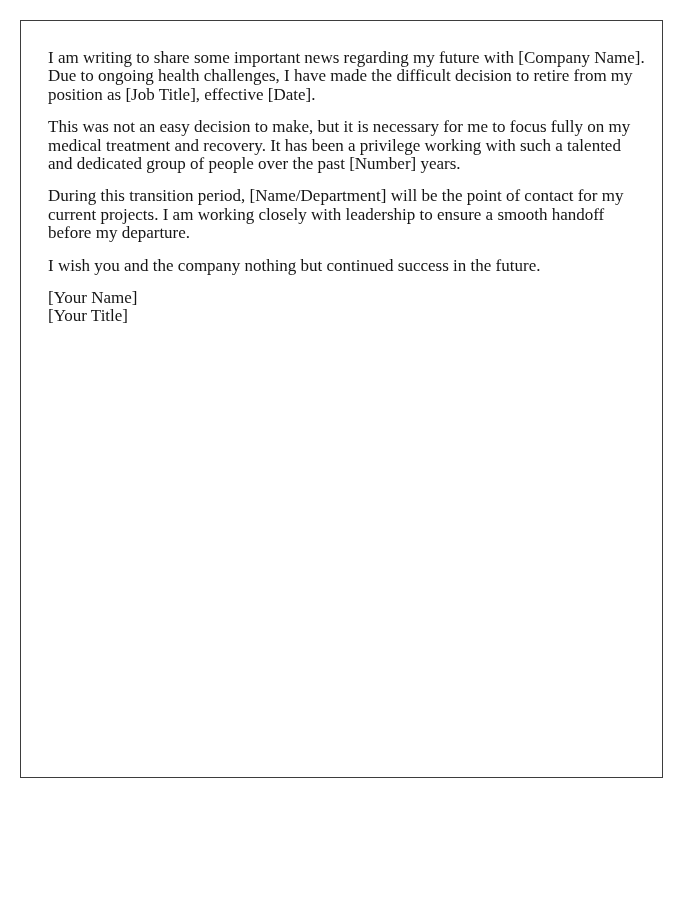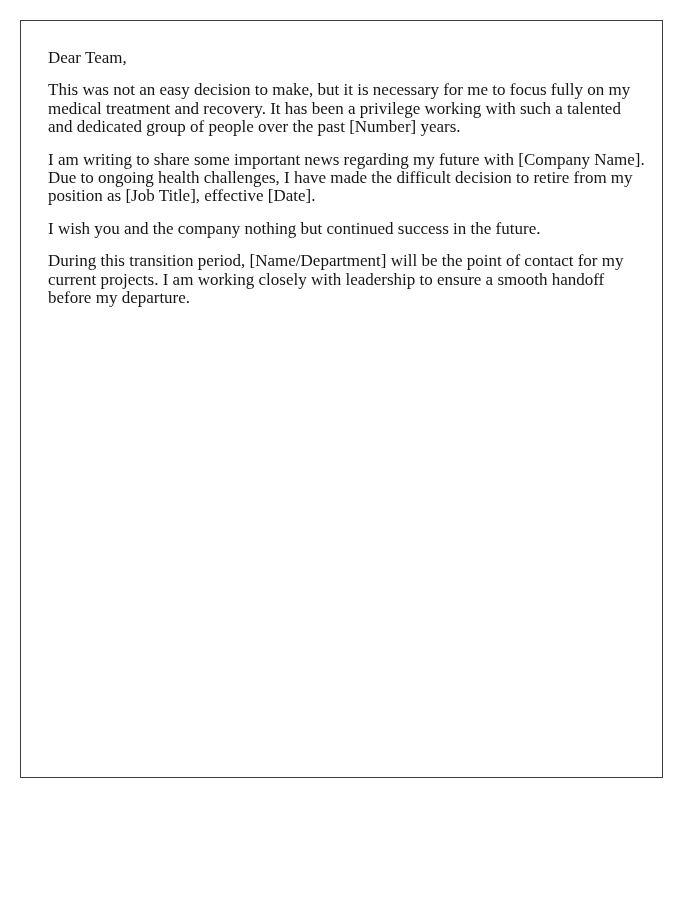--- a/index.html
+++ b/index.html
@@ -32,18 +32,21 @@
     color: #151515;
   }
   .signature-block p {
     margin: 0;
   }
 </style>
 </head>
 <body>
 
 <div class="page">
-  <p>Dear Team,</p>
+  <p>I am writing to share some important news regarding my future with [Company Name]. Due to ongoing health challenges, I have made the difficult decision to retire from my position as [Job Title], effective [Date].</p>
   <p>This was not an easy decision to make, but it is necessary for me to focus fully on my medical treatment and recovery. It has been a privilege working with such a talented and dedicated group of people over the past [Number] years.</p>
-  <p>I am writing to share some important news regarding my future with [Company Name]. Due to ongoing health challenges, I have made the difficult decision to retire from my position as [Job Title], effective [Date].</p>
+  <p>During this transition period, [Name/Department] will be the point of contact for my current projects. I am working closely with leadership to ensure a smooth handoff before my departure.</p>
   <p>I wish you and the company nothing but continued success in the future.</p>
-  <p>During this transition period, [Name/Department] will be the point of contact for my current projects. I am working closely with leadership to ensure a smooth handoff before my departure.</p>
+  <div class="signature-block">
+    <p>[Your Name]</p>
+    <p>[Your Title]</p>
+  </div>
 </div>
 
 </body></html>

